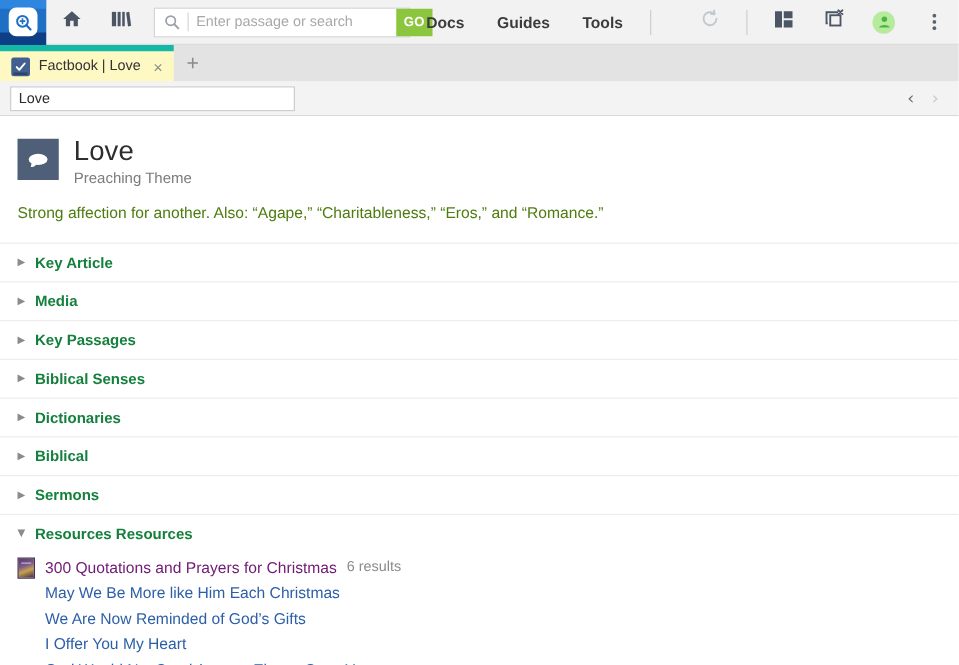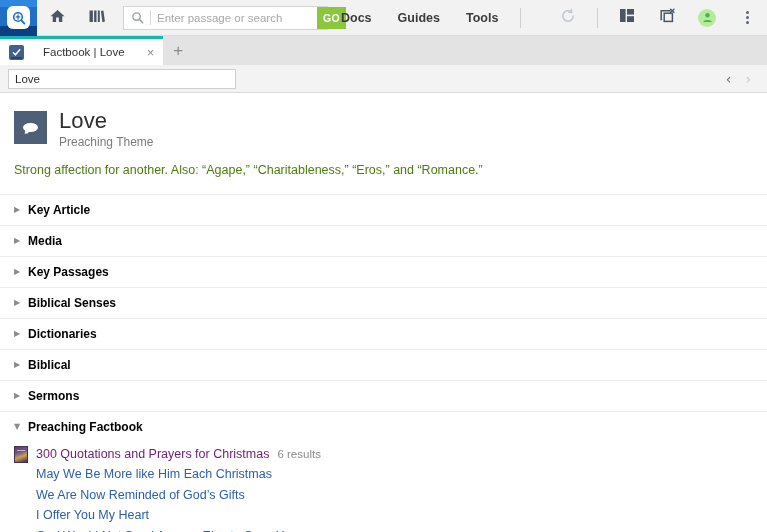--- a/index.html
+++ b/index.html
@@ -85,25 +85,25 @@
 
   
   .tabstrip {
     height: 29px;
     background: #e3e3e3;
     display: flex; align-items: flex-end;
     position: relative;
   }
   .tab {
     height: 29px;
-    background: #ffffff;
-    border-top: 3px solid #14b8a6;
+    background: #fef9c3;
+    border-top: 5px solid #14b8a6;
     display: flex; align-items: center;
     padding: 0 6px 0 9px;
-    gap: 19px; cursor: pointer;
+    gap: 7px; cursor: pointer;
     max-width: 200px;
   }
   .tab-icon {
     width: 15px; height: 15px; flex: none;
     background: #41608f;
     border-radius: 2px;
     display:flex; align-items:center; justify-content:center;
     position: relative;
   }
   .tab-icon:after {
@@ -190,21 +190,21 @@
     padding-left: 14px;
     cursor: pointer;
   }
   .section-row:last-of-type { }
   .tri {
     width: 14px; flex: none;
     font-size: 8px; color: #8b8b8b; line-height: 1;
     font-family: "DejaVu Sans", sans-serif;
   }
   .section-label {
-    font-size: 12px; color: #000000; font-weight: bold;
+    font-size: 12px; color: #15803d; font-weight: bold;
   }
 
   .expanded-body { padding: 0 0 0 14px; }
   .res-row {
     display: flex; align-items: center; gap: 8px;
     height: 22px; padding-top: 2px;
   }
   .res-thumb {
     width: 14px; height: 17px; flex: none;
     background: linear-gradient(160deg,#5b3a6e 0%, #7a5a8c 38%, #c9a24a 62%, #3d2a50 100%);
@@ -396,21 +396,21 @@
       <span class="section-label">Biblical</span>
     </div>
 
     <div class="section-row">
       <span class="tri">▶</span>
       <span class="section-label">Sermons</span>
     </div>
 
     <div class="section-row">
       <span class="tri">▼</span>
-      <span class="section-label">Preaching Factbook</span>
+      <span class="section-label">Resources Resources</span>
     </div>
 
     <div class="expanded-body">
       <div class="res-row">
         <span class="res-thumb"></span>
         <span class="res-title">300 Quotations and Prayers for Christmas</span>
         <span class="res-count">6 results</span>
       </div>
       <a class="res-link">May We Be More like Him Each Christmas</a>
       <a class="res-link">We Are Now Reminded of God’s Gifts</a>

